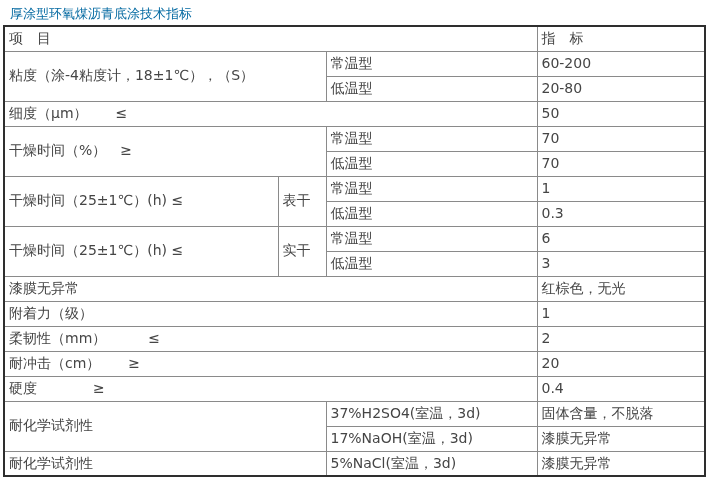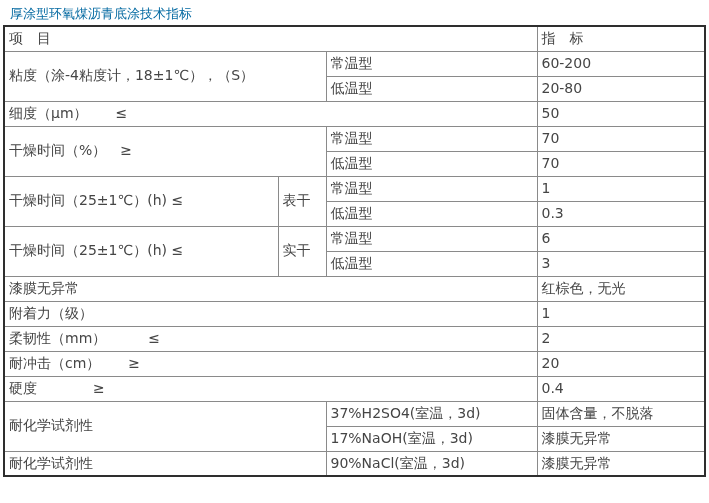--- a/index.html
+++ b/index.html
@@ -119,17 +119,17 @@
       <td colspan="2" rowspan="2">耐化学试剂性</td>
       <td>37%H2SO4(室温，3d)</td>
       <td>固体含量，不脱落</td>
     </tr>
     <tr>
       <td>17%NaOH(室温，3d)</td>
       <td>漆膜无异常</td>
     </tr>
     <tr>
       <td colspan="2">耐化学试剂性</td>
-      <td>90%NaCl(室温，3d)</td>
+      <td>5%NaCl(室温，3d)</td>
       <td>漆膜无异常</td>
     </tr>
   </tbody>
 </table>
 
 </body></html>

